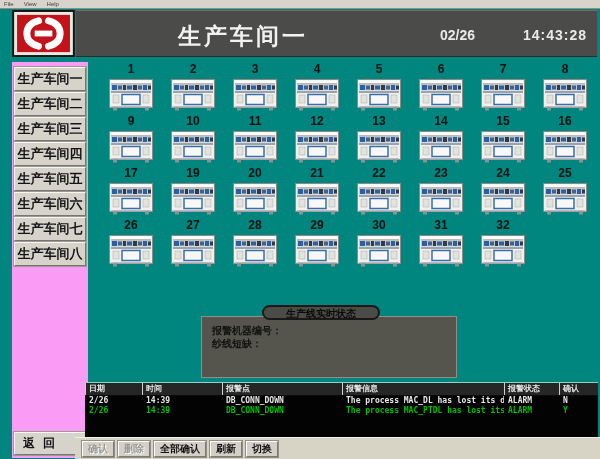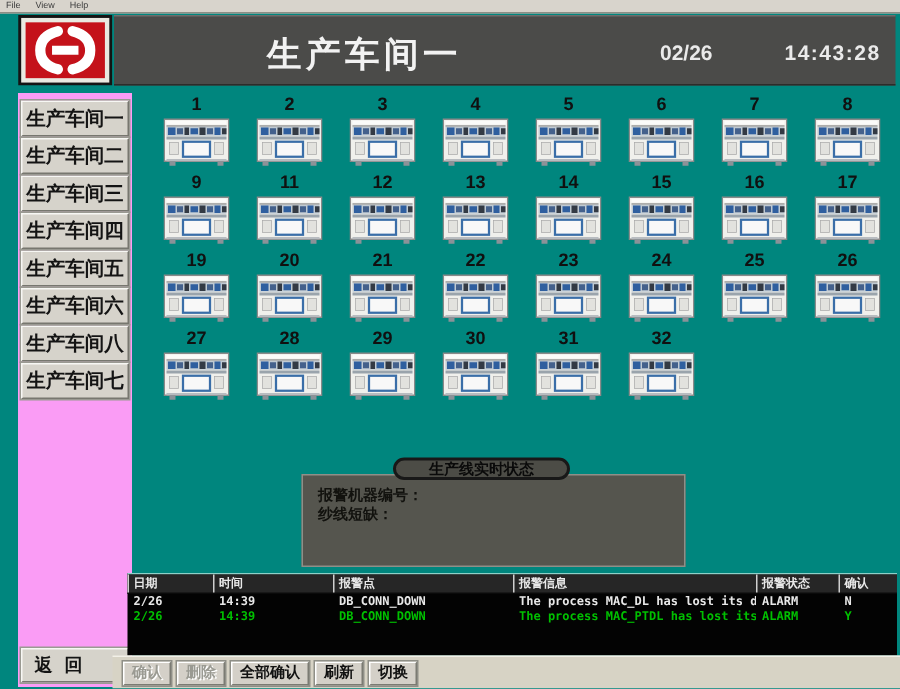--- a/index.html
+++ b/index.html
@@ -154,22 +154,22 @@
 </div>
 
 <div class="sidebar">
   <div>
       <button class="ws-btn">生产车间一</button>
       <button class="ws-btn">生产车间二</button>
       <button class="ws-btn">生产车间三</button>
       <button class="ws-btn">生产车间四</button>
       <button class="ws-btn">生产车间五</button>
       <button class="ws-btn">生产车间六</button>
+      <button class="ws-btn">生产车间七</button>
       <button class="ws-btn">生产车间八</button>
-      <button class="ws-btn">生产车间七</button>
     </div>
   <button class="back-btn">返回</button>
 </div>
 
 <div class="grid">
     <div class="cell">
       <div class="mnum">1</div>
       <svg class="micon" viewBox="0 0 44 35">
         <use href="#machine-symbol" xlink:href="#machine-symbol"></use>
       </svg>
@@ -211,20 +211,26 @@
       </svg>
     </div>
     <div class="cell">
       <div class="mnum">8</div>
       <svg class="micon" viewBox="0 0 44 35">
         <use href="#machine-symbol" xlink:href="#machine-symbol"></use>
       </svg>
     </div>
     <div class="cell">
       <div class="mnum">9</div>
+      <svg class="micon" viewBox="0 0 44 35">
+        <use href="#machine-symbol" xlink:href="#machine-symbol"></use>
+      </svg>
+    </div>
+    <div class="cell">
+      <div class="mnum">10</div>
       <svg class="micon" viewBox="0 0 44 35">
         <use href="#machine-symbol" xlink:href="#machine-symbol"></use>
       </svg>
     </div>
     <div class="cell">
       <div class="mnum">11</div>
       <svg class="micon" viewBox="0 0 44 35">
         <use href="#machine-symbol" xlink:href="#machine-symbol"></use>
       </svg>
     </div>

